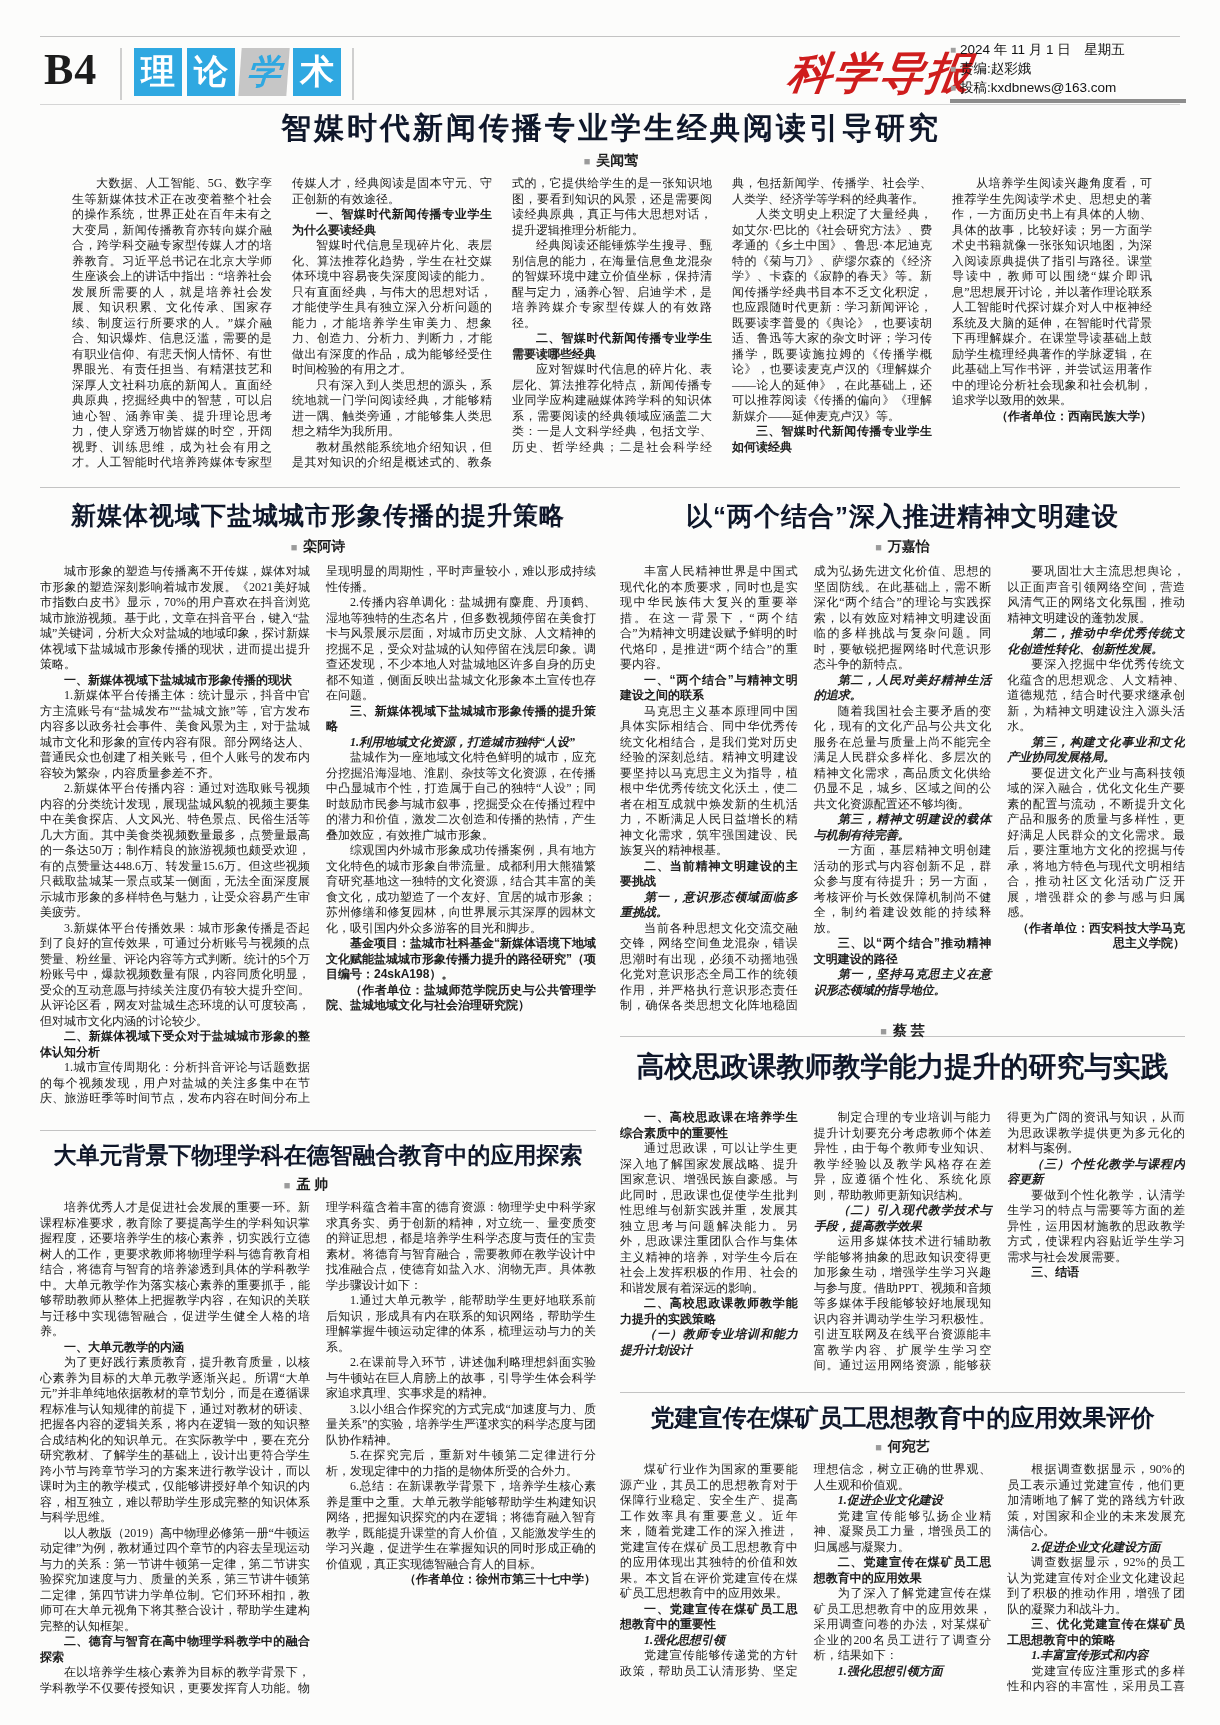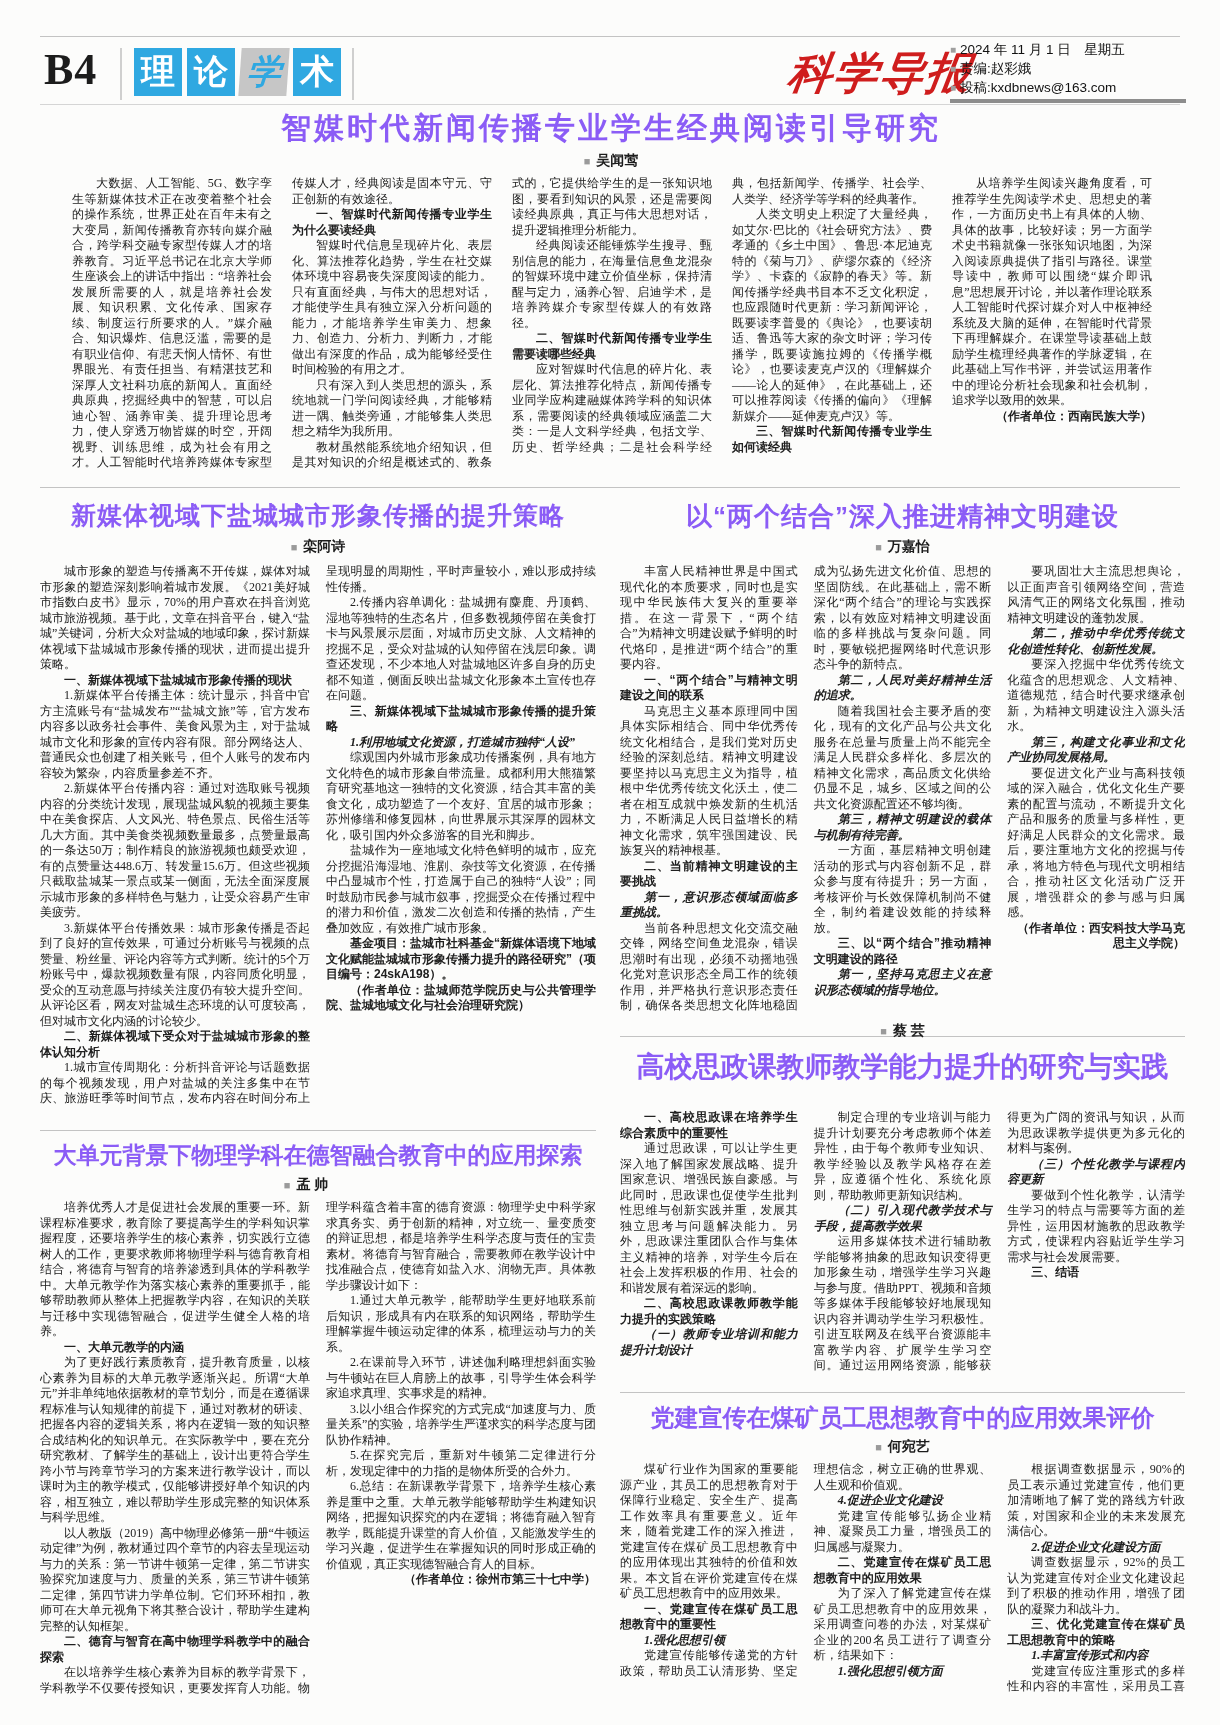--- a/index.html
+++ b/index.html
@@ -24,21 +24,21 @@
   .masthead{
     font-size:44px;font-weight:700;color:#cf1d1d;font-style:italic;
     transform:skewX(-8deg);font-family:"Liberation Serif",serif;letter-spacing:2px;
   }
   .infobox{width:236px;font-family:"Liberation Sans",sans-serif;}
   .infobox .row{font-size:13.5px;line-height:19px;color:#111;display:flex;align-items:center;}
   .infobox .b{color:#9f9f9f;font-size:10px;margin-right:4px;}
   .thickrule{position:absolute;background:#8d8d8d;height:4px;}
   
   .art-title{
-    position:absolute;text-align:center;font-weight:700;color:#8b5cf6;
+    position:absolute;text-align:center;font-weight:700;color:#0f172a;
     font-family:"Liberation Sans",sans-serif;white-space:nowrap;
   }
   .art-author{
     position:absolute;text-align:center;font-size:14px;font-weight:700;
     font-family:"Liberation Sans",sans-serif;
   }
   .art-author .b{color:#9a9a9a;font-size:11px;margin-right:6px;}
   .art-body{
     position:absolute;text-align:justify;font-size:12px;line-height:15.5px;
     column-fill:auto;overflow:hidden;color:#202020;
@@ -120,22 +120,22 @@
       <p class="k-p">城市形象的塑造与传播离不开传媒，媒体对城市形象的塑造深刻影响着城市发展。《2021美好城市指数白皮书》显示，70%的用户喜欢在抖音浏览城市旅游视频。基于此，文章在抖音平台，键入“盐城”关键词，分析大众对盐城的地域印象，探讨新媒体视域下盐城城市形象传播的现状，进而提出提升策略。</p>
       <p class="k-h">一、新媒体视域下盐城城市形象传播的现状</p>
       <p class="k-p">1.新媒体平台传播主体：统计显示，抖音中官方主流账号有“盐城发布”“盐城文旅”等，官方发布内容多以政务社会事件、美食风景为主，对于盐城城市文化和形象的宣传内容有限。部分网络达人、普通民众也创建了相关账号，但个人账号的发布内容较为繁杂，内容质量参差不齐。</p>
       <p class="k-p">2.新媒体平台传播内容：通过对选取账号视频内容的分类统计发现，展现盐城风貌的视频主要集中在美食探店、人文风光、特色景点、民俗生活等几大方面。其中美食类视频数量最多，点赞量最高的一条达50万；制作精良的旅游视频也颇受欢迎，有的点赞量达448.6万、转发量15.6万。但这些视频只截取盐城某一景点或某一侧面，无法全面深度展示城市形象的多样特色与魅力，让受众容易产生审美疲劳。</p>
       <p class="k-p">3.新媒体平台传播效果：城市形象传播是否起到了良好的宣传效果，可通过分析账号与视频的点赞量、粉丝量、评论内容等方式判断。统计的5个万粉账号中，爆款视频数量有限，内容同质化明显，受众的互动意愿与持续关注度仍有较大提升空间。从评论区看，网友对盐城生态环境的认可度较高，但对城市文化内涵的讨论较少。</p>
       <p class="k-h">二、新媒体视域下受众对于盐城城市形象的整体认知分析</p>
       <p class="k-p">1.城市宣传周期化：分析抖音评论与话题数据的每个视频发现，用户对盐城的关注多集中在节庆、旅游旺季等时间节点，发布内容在时间分布上呈现明显的周期性，平时声量较小，难以形成持续性传播。</p>
       <p class="k-p">2.传播内容单调化：盐城拥有麋鹿、丹顶鹤、湿地等独特的生态名片，但多数视频停留在美食打卡与风景展示层面，对城市历史文脉、人文精神的挖掘不足，受众对盐城的认知停留在浅层印象。调查还发现，不少本地人对盐城地区许多自身的历史都不知道，侧面反映出盐城文化形象本土宣传也存在问题。</p>
       <p class="k-h">三、新媒体视域下盐城城市形象传播的提升策略</p>
       <p class="k-s">1.利用地域文化资源，打造城市独特“人设”</p>
+      <p class="k-p">盐城作为一座地域文化特色鲜明的城市，应充分挖掘沿海湿地、淮剧、杂技等文化资源，在传播中凸显城市个性，打造属于自己的独特“人设”；同时鼓励市民参与城市叙事，挖掘受众在传播过程中的潜力和价值，激发二次创造和传播的热情，产生叠加效应，有效推广城市形象。</p>
       <p class="k-p">综观国内外城市形象成功传播案例，具有地方文化特色的城市形象自带流量。成都利用大熊猫繁育研究基地这一独特的文化资源，结合其丰富的美食文化，成功塑造了一个友好、宜居的城市形象；苏州修缮和修复园林，向世界展示其深厚的园林文化，吸引国内外众多游客的目光和脚步。</p>
-      <p class="k-p">盐城作为一座地域文化特色鲜明的城市，应充分挖掘沿海湿地、淮剧、杂技等文化资源，在传播中凸显城市个性，打造属于自己的独特“人设”；同时鼓励市民参与城市叙事，挖掘受众在传播过程中的潜力和价值，激发二次创造和传播的热情，产生叠加效应，有效推广城市形象。</p>
       <p class="k-n">基金项目：盐城市社科基金“新媒体语境下地域文化赋能盐城城市形象传播力提升的路径研究”（项目编号：24skA198）。</p>
       <p class="k-n">（作者单位：盐城师范学院历史与公共管理学院、盐城地域文化与社会治理研究院）</p>
     </div>
 </div>
 
 <div class="rule" style="left:40px;top:1130px;width:556px;"></div>
 
 <div>
   <div class="art-title" style="left:38px;top:1140px;width:560px;font-size:23px;">大单元背景下物理学科在德智融合教育中的应用探索</div>
   <div class="art-author" style="left:26px;top:1176px;width:560px;">
@@ -210,21 +210,21 @@
 <div>
   <div class="art-title" style="left:620px;top:1402px;width:565px;font-size:24px;">党建宣传在煤矿员工思想教育中的应用效果评价</div>
   <div class="art-author" style="left:620px;top:1438px;width:565px;">
     <span class="b">■</span><span>何宛艺</span>
   </div>
   <div class="art-body" style="left:620px;top:1462px;width:565px;height:240px;column-count:3;column-gap:16px;">
       <p class="k-p">煤矿行业作为国家的重要能源产业，其员工的思想教育对于保障行业稳定、安全生产、提高工作效率具有重要意义。近年来，随着党建工作的深入推进，党建宣传在煤矿员工思想教育中的应用体现出其独特的价值和效果。本文旨在评价党建宣传在煤矿员工思想教育中的应用效果。</p>
       <p class="k-h">一、党建宣传在煤矿员工思想教育中的重要性</p>
       <p class="k-s">1.强化思想引领</p>
       <p class="k-p">党建宣传能够传递党的方针政策，帮助员工认清形势、坚定理想信念，树立正确的世界观、人生观和价值观。</p>
-      <p class="k-s">4.促进企业文化建设</p>
+      <p class="k-s">1.促进企业文化建设</p>
       <p class="k-p">党建宣传能够弘扬企业精神、凝聚员工力量，增强员工的归属感与凝聚力。</p>
       <p class="k-h">二、党建宣传在煤矿员工思想教育中的应用效果</p>
       <p class="k-p">为了深入了解党建宣传在煤矿员工思想教育中的应用效果，采用调查问卷的办法，对某煤矿企业的200名员工进行了调查分析，结果如下：</p>
       <p class="k-s">1.强化思想引领方面</p>
       <p class="k-p">根据调查数据显示，90%的员工表示通过党建宣传，他们更加清晰地了解了党的路线方针政策，对国家和企业的未来发展充满信心。</p>
       <p class="k-s">2.促进企业文化建设方面</p>
       <p class="k-p">调查数据显示，92%的员工认为党建宣传对企业文化建设起到了积极的推动作用，增强了团队的凝聚力和战斗力。</p>
       <p class="k-h">三、优化党建宣传在煤矿员工思想教育中的策略</p>
       <p class="k-s">1.丰富宣传形式和内容</p>
       <p class="k-p">党建宣传应注重形式的多样性和内容的丰富性，采用员工喜闻乐见的方式进行宣传，如举办讲座、制作宣传栏、开展文化活动等，以强化宣传效果。</p>

